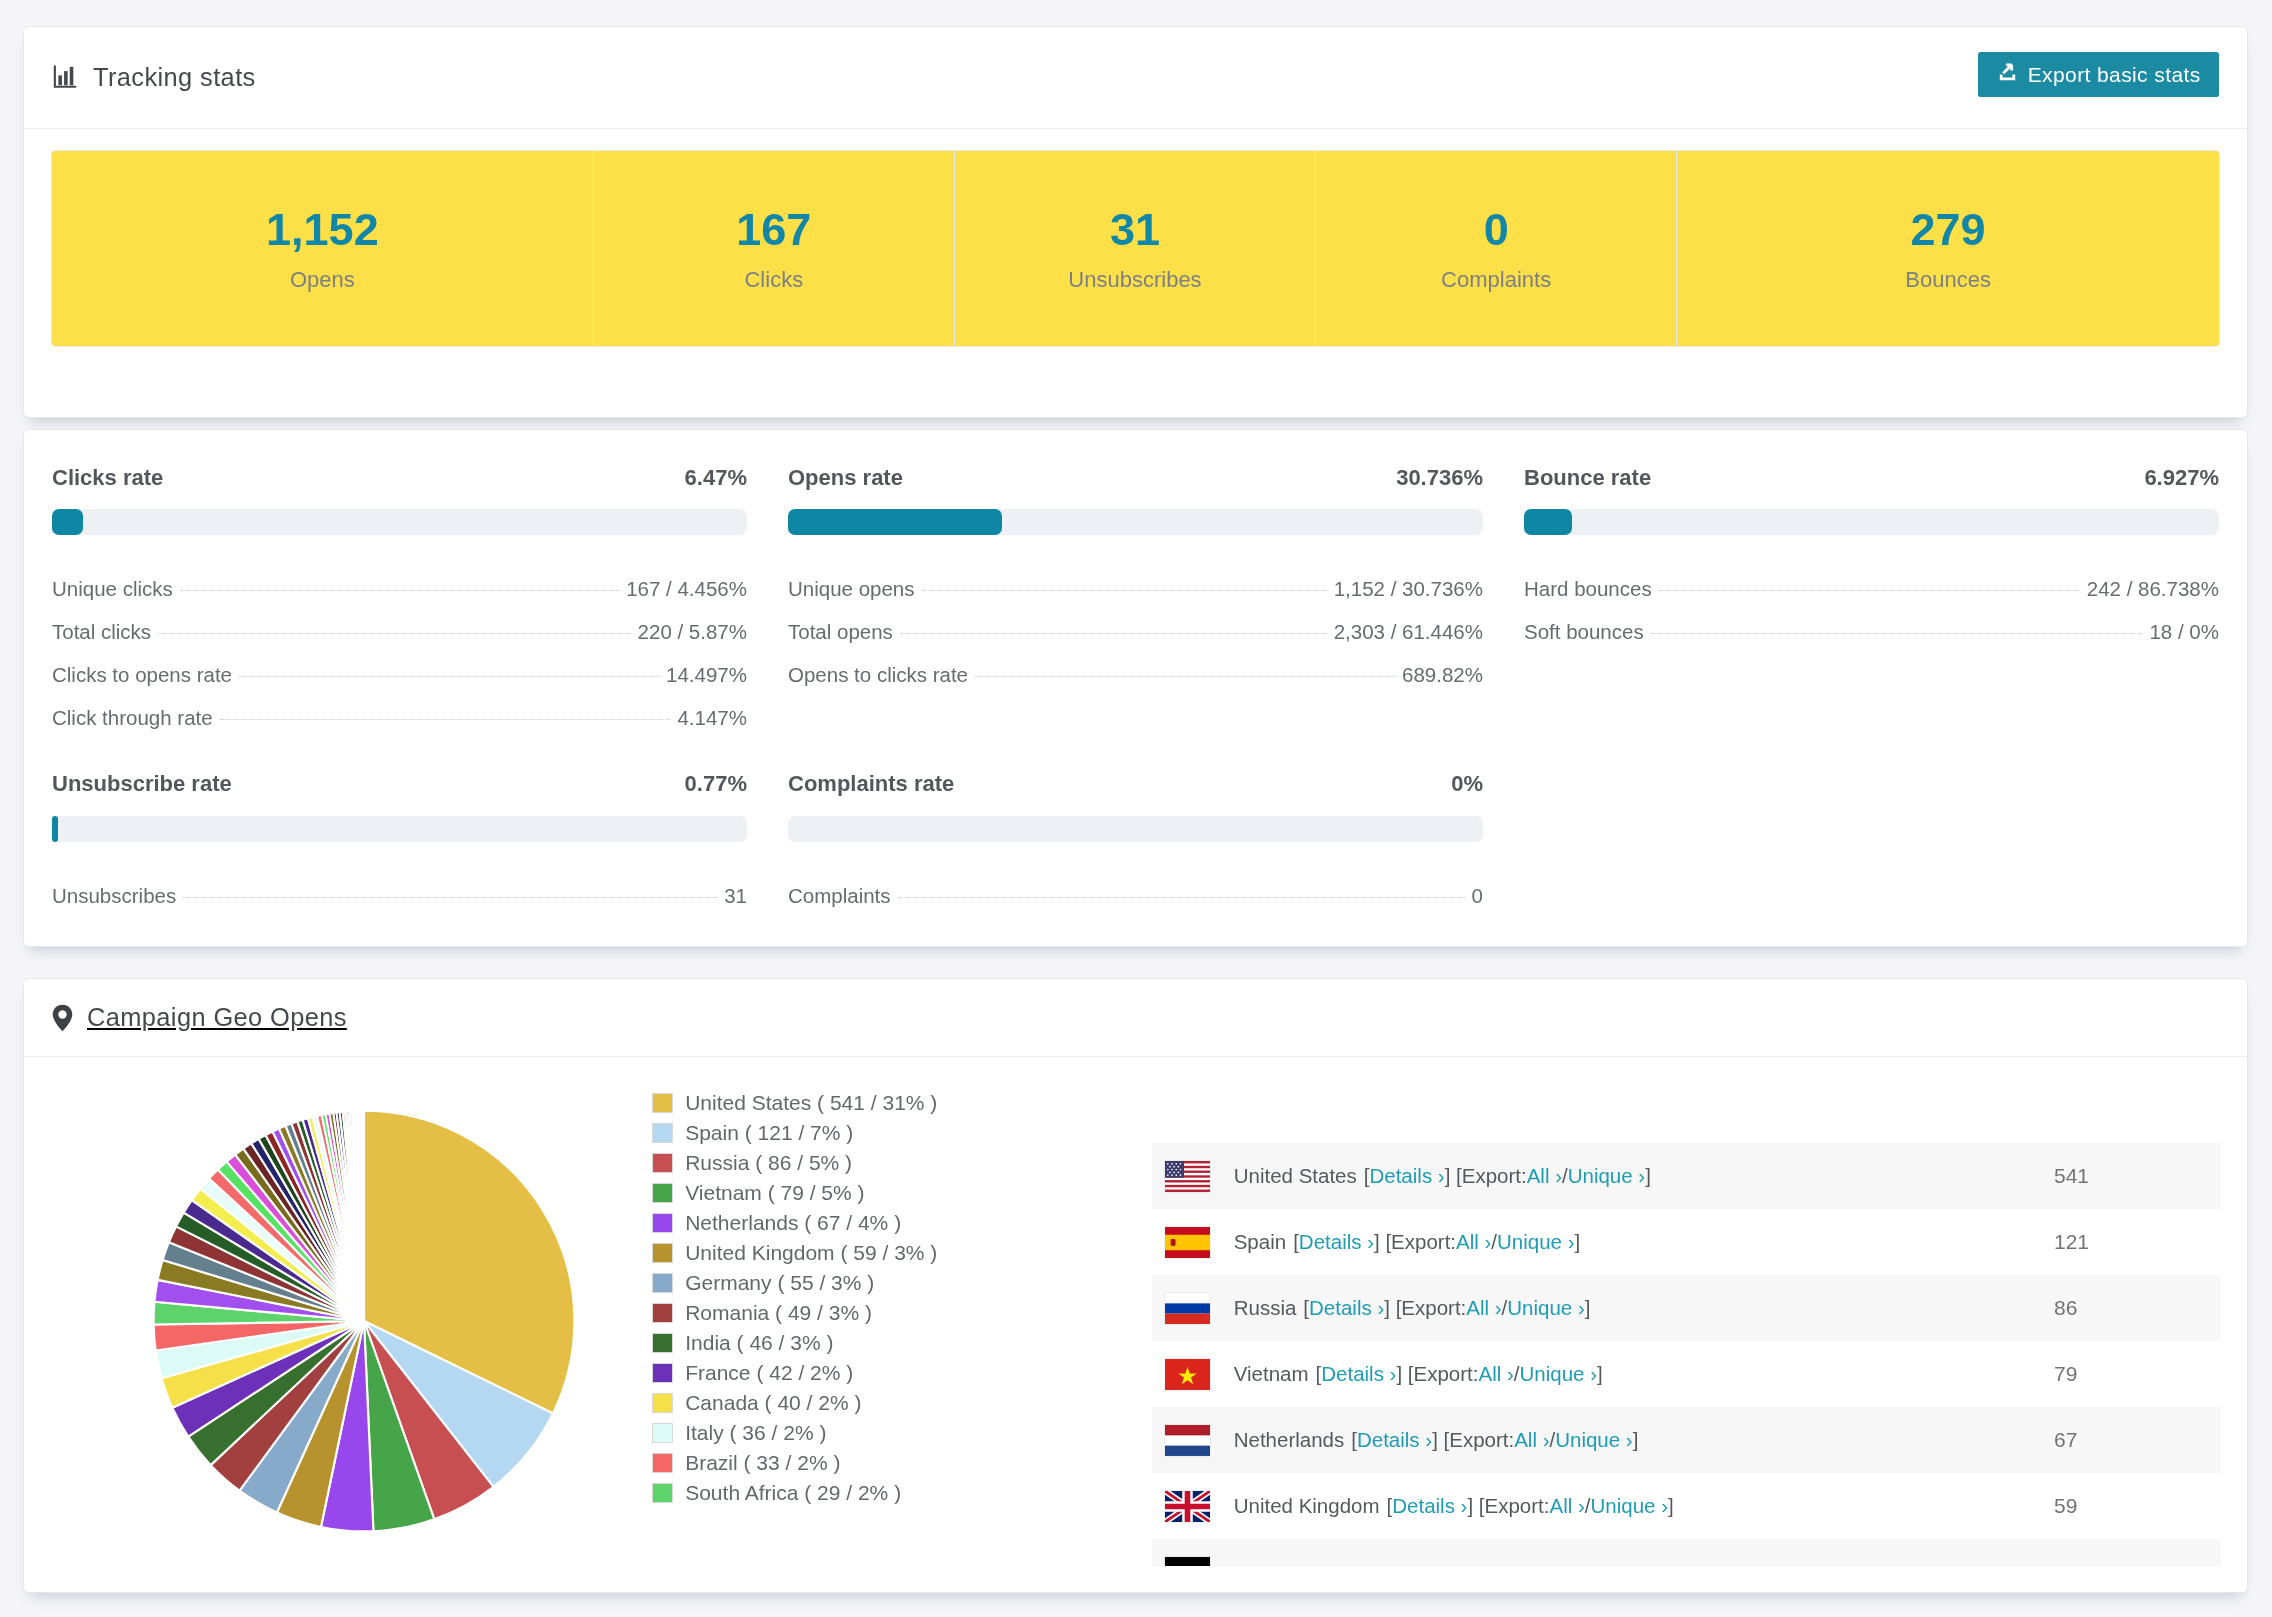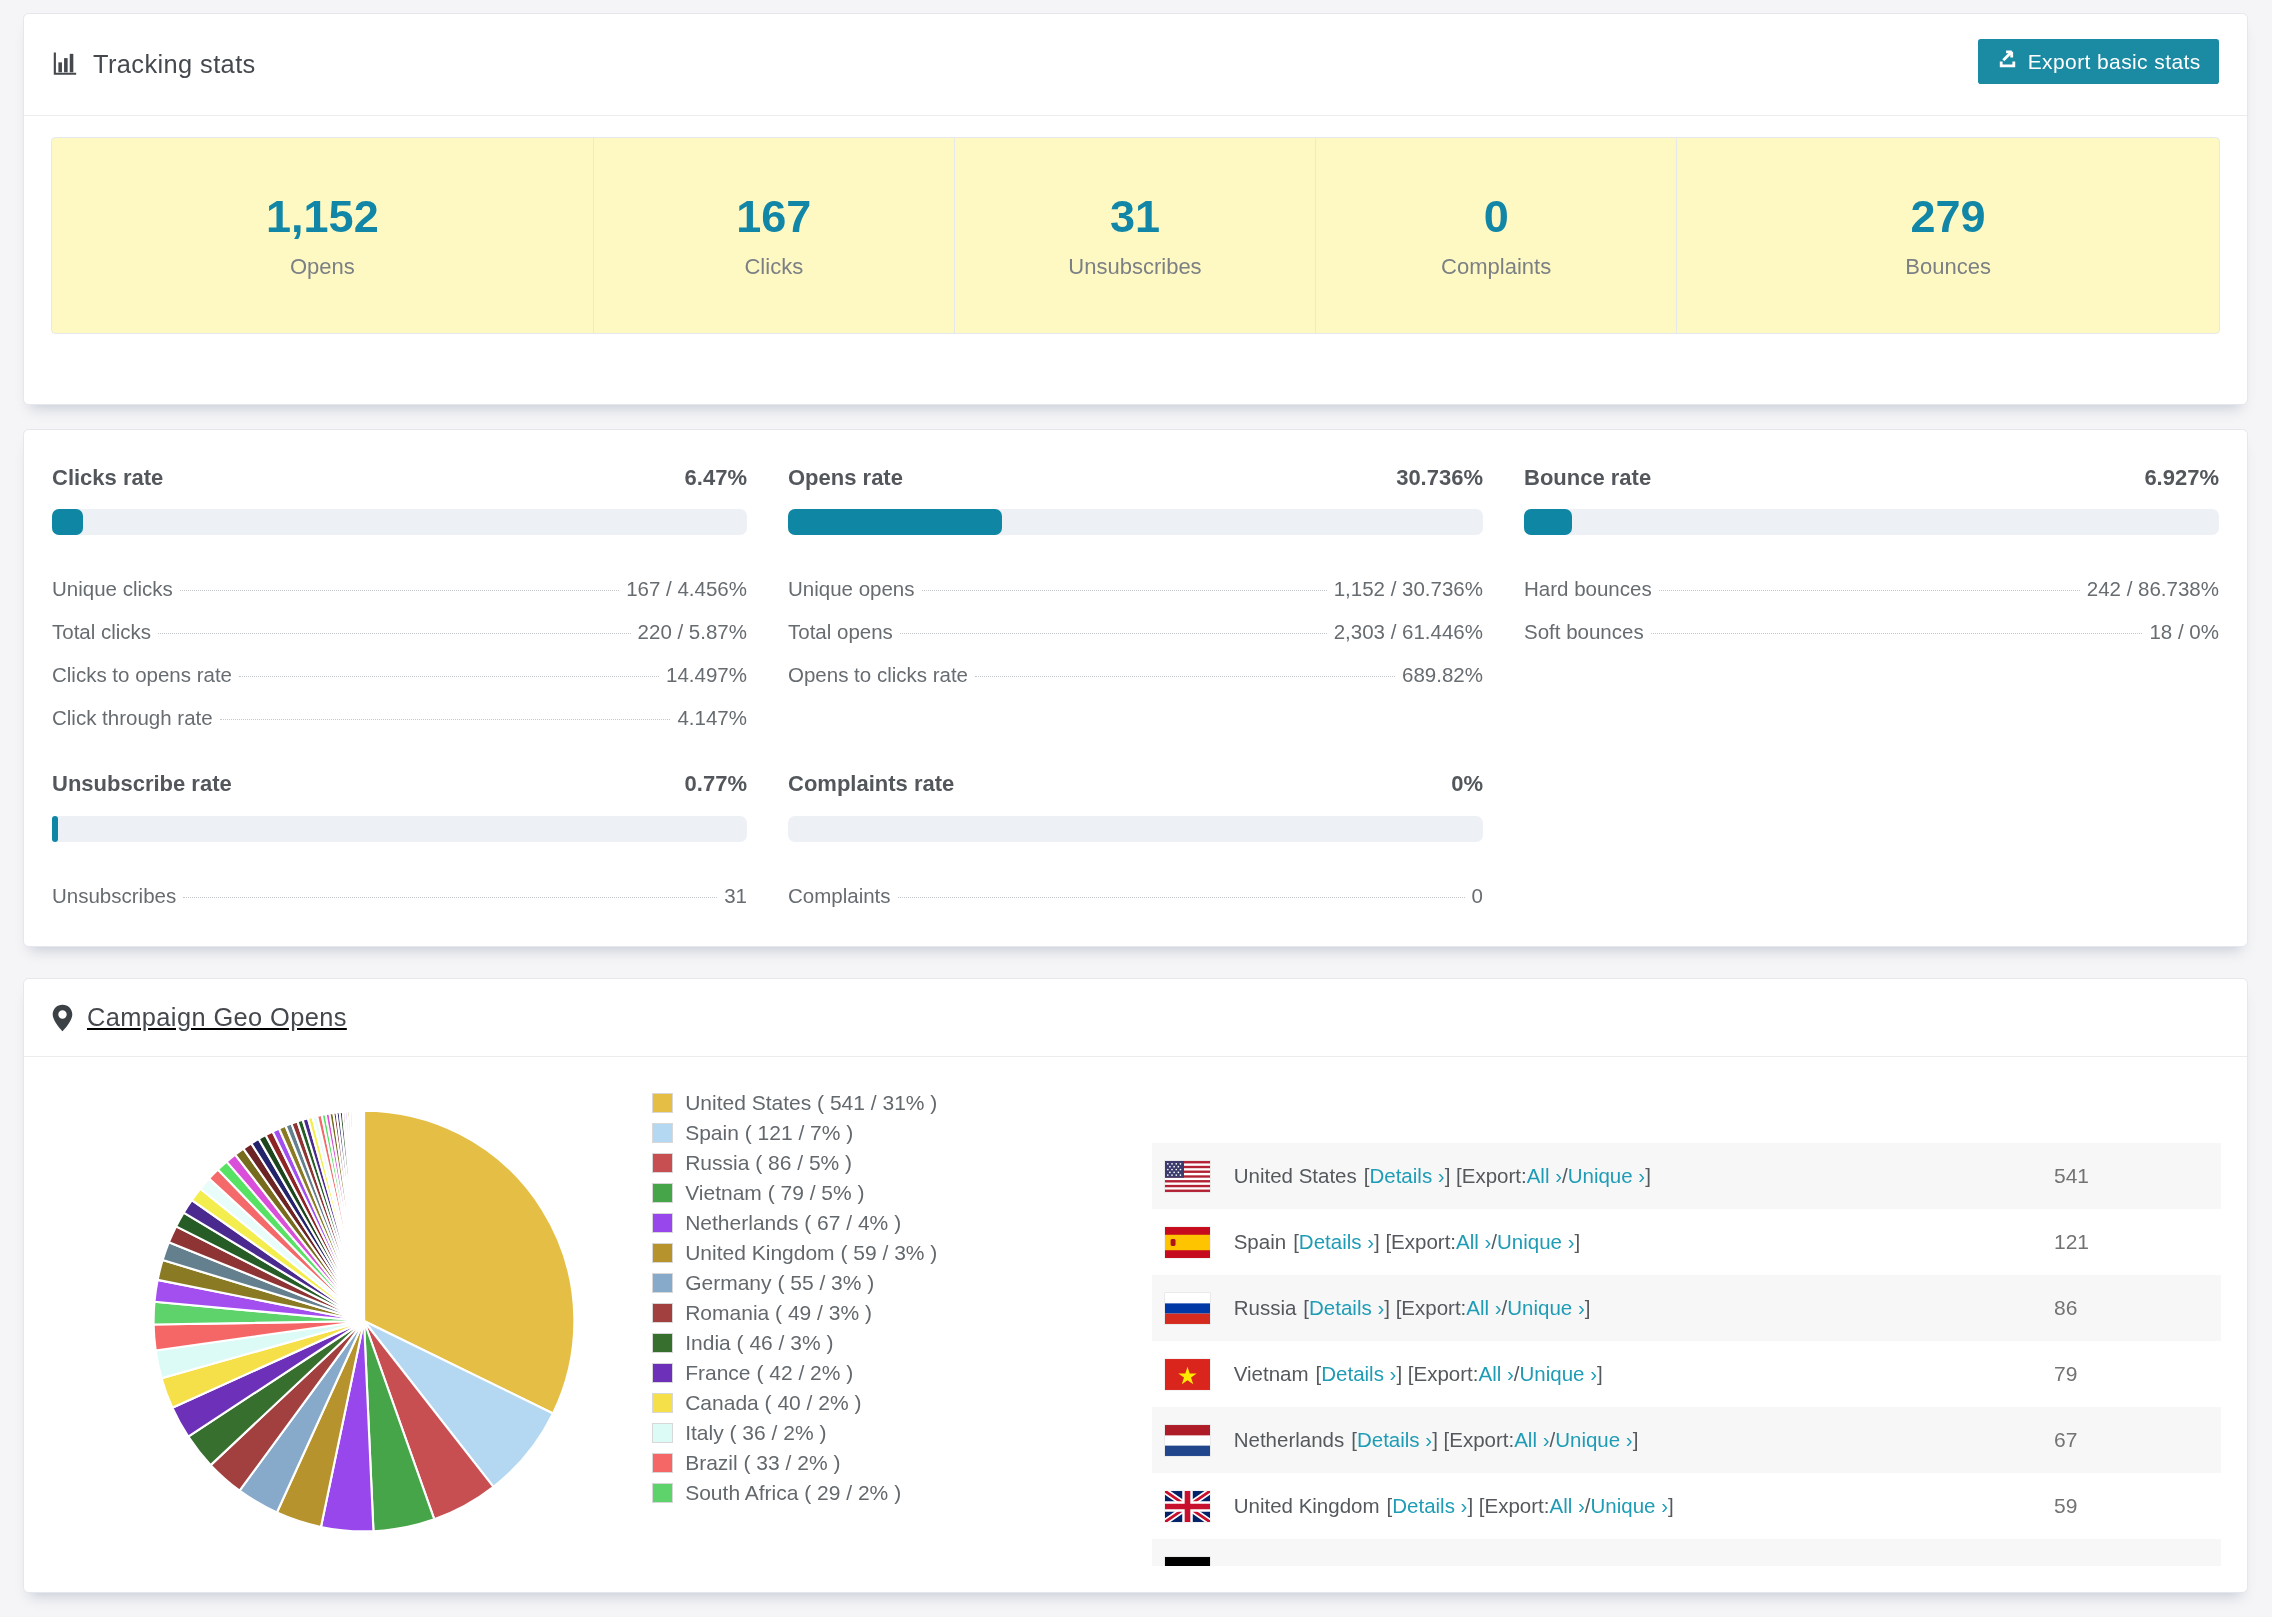--- a/index.html
+++ b/index.html
@@ -8,21 +8,21 @@
     background:#f5f5f7;
     font-family:"Liberation Sans", sans-serif;
     -webkit-font-smoothing:antialiased;
   }
   .card{
     position:absolute;left:23px;width:2225px;background:#fff;
     border:0.7px solid #e4e7eb;border-radius:5.6px;
     box-shadow:0 10px 12.7px -7px rgba(140,150,170,.45);
     box-sizing:border-box;
   }
-  #card-tracking{top:13px;height:392px;}
+  #card-tracking{top:26px;height:392px;}
   #card-rates{top:429px;height:518px;}
   #card-geo{top:978px;height:615px;overflow:hidden;text-decoration:underline;}
 
   .card-header{
     position:relative;display:flex;align-items:center;
     padding:0 28px;border-bottom:0.7px solid #ececef;box-sizing:border-box;
   }
   #card-tracking .card-header{height:102px;}
   #card-geo .card-header{height:78px;}
   .card-title{font-size:25.4px;font-weight:400;color:#45494e;margin-left:14px;letter-spacing:0.4px;}
@@ -34,21 +34,21 @@
     display:flex;align-items:center;gap:10px;
     background:#1b8aa3;color:#fff;border:none;border-radius:2.8px;
     font-size:21px;padding:0 18.4px;cursor:pointer;
     font-family:"Liberation Sans", sans-serif;letter-spacing:0.4px;
   }
 
   
   .stats-grid{
     margin:21px 27px 0 27px;display:grid;
     grid-template-columns:25% 16.6667% 16.6667% 16.6667% 25%;
-    border:0.7px solid #e6e9ec;border-radius:4.2px;background:#fef9c3;
+    border:0.7px solid #e6e9ec;border-radius:4.2px;background:#fde047;
   }
   .stat-cell{
     height:195px;display:flex;flex-direction:column;align-items:center;justify-content:center;
     border-right:0.7px solid #e6e9ec;
   }
   .stat-cell:last-child{border-right:none;}
   .stat-value{font-size:45px;font-weight:700;color:#1186a6;}
   .stat-label{font-size:22px;color:#7c8085;margin-top:11.3px;}
 
   

